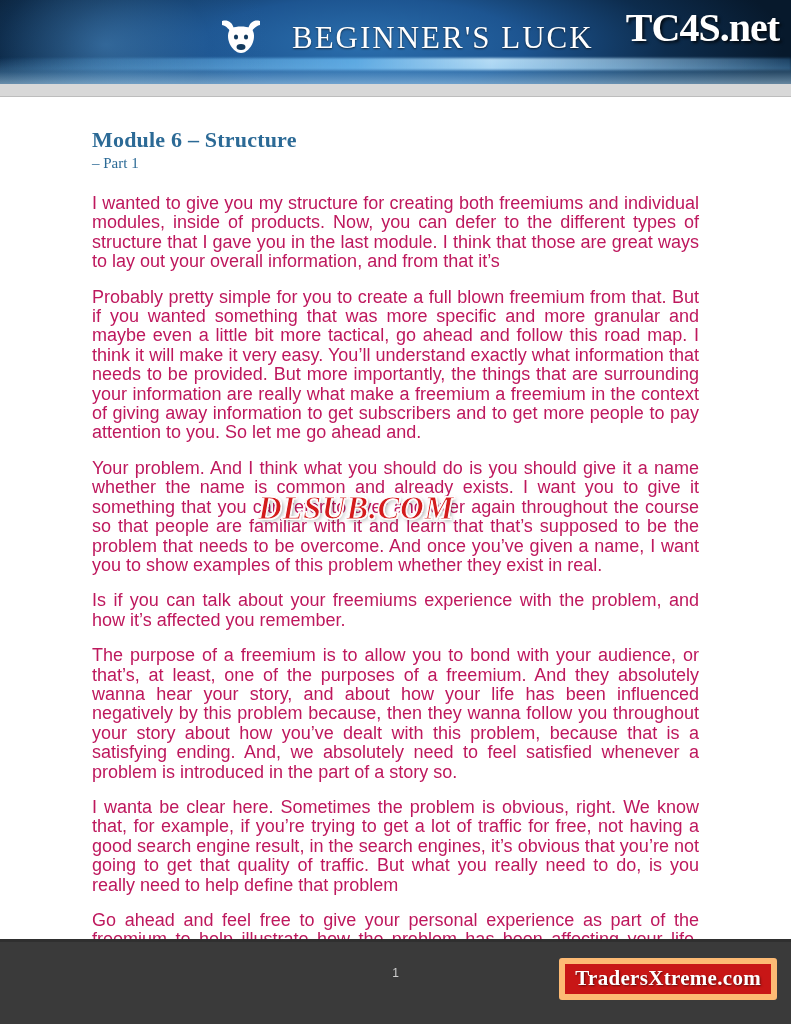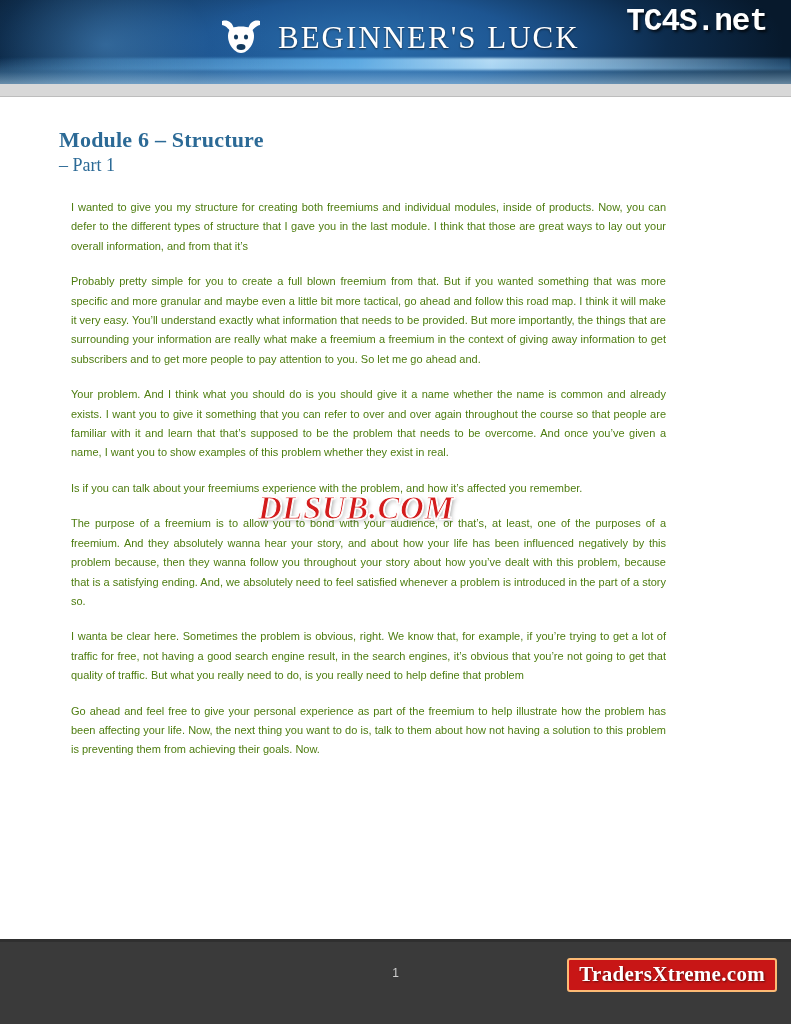--- a/index.html
+++ b/index.html
@@ -59,85 +59,85 @@
     height: 12px;
     background: linear-gradient(90deg, rgba(20,70,120,0.1) 0%, rgba(110,190,245,0.75) 45%, rgba(200,235,255,0.9) 62%, rgba(60,130,190,0.35) 100%);
     filter: blur(1px);
   }
   .logo-group {
     position: absolute;
     left: 218px;
     top: 17px;
     display: flex;
     align-items: center;
-    gap: 14px;
+    gap: 28px;
   }
   .logo-mark {
     width: 46px;
     height: 42px;
     position: relative;
   }
   .brand-title {
     color: #ffffff;
     font-family: "Liberation Serif", serif;
     font-size: 31px;
     letter-spacing: 2px;
     font-weight: normal;
     white-space: nowrap;
     text-shadow: 0 1px 2px rgba(0,0,0,0.6);
   }
   .site-tag {
     position: absolute;
-    right: 24px;
+    right: 12px;
     top: 4px;
     color: #ffffff;
-    font-family: Liberation Mono, monospace;
-    font-weight: bold;
-    font-size: 31px;
+    font-family: Liberation Serif, serif;
+    font-weight: bold;
+    font-size: 40px;
     letter-spacing: -1px;
     text-shadow: 2px 2px 3px rgba(0,0,0,0.75);
   }
 
   
   .sub-band {
     position: relative;
     width: 791px;
     height: 12px;
     background: #d8d8d8;
     border-bottom: 1px solid #bdbdbd;
   }
 
   
   .content {
     position: relative;
-    padding: 30px 92px 0 59px;
+    padding: 30px 92px 0 92px;
     width: 607px;
     box-sizing: content-box;
   }
   .doc-title {
     font-family: "Liberation Serif", serif;
     color: #2c6a96;
     font-size: 22px;
     font-weight: bold;
     margin: 0 0 2px 0;
     letter-spacing: 0.2px;
   }
   .doc-subtitle {
     font-family: "Liberation Serif", serif;
     color: #2c6a96;
-    font-size: 18px;
+    font-size: 15px;
     margin: 0 0 22px 0;
   }
   p.body-par {
     font-family: "Liberation Sans", sans-serif;
-    font-size: 11px;
+    font-size: 18px;
     line-height: 19.4px;
-    color: #4d7c0f;
+    color: #be185d;
     text-align: justify;
-    margin: 0 0 16px 12px;
+    margin: 0 0 16px 0;
   }
 
   
   .watermark {
     position: absolute;
     left: 258px;
     top: 490px;
     font-family: "Liberation Serif", serif;
     font-size: 33px;
     font-weight: bold;
@@ -181,21 +181,21 @@
   }
   .footer-brand {
     position: absolute;
     right: 14px;
     top: 16px;
     font-family: "Liberation Serif", serif;
     font-size: 21px;
     font-weight: bold;
     color: #ffffff;
     background: #c81616;
-    border: 2px solid #fdba74;
+    border: 6px solid #fdba74;
     border-radius: 3px;
     padding: 2px 10px 3px 10px;
     text-shadow: 1px 1px 2px rgba(0,0,0,0.5);
     letter-spacing: 0.3px;
   }
 </style>
 </head>
 <body>
 
 <div class="page">

